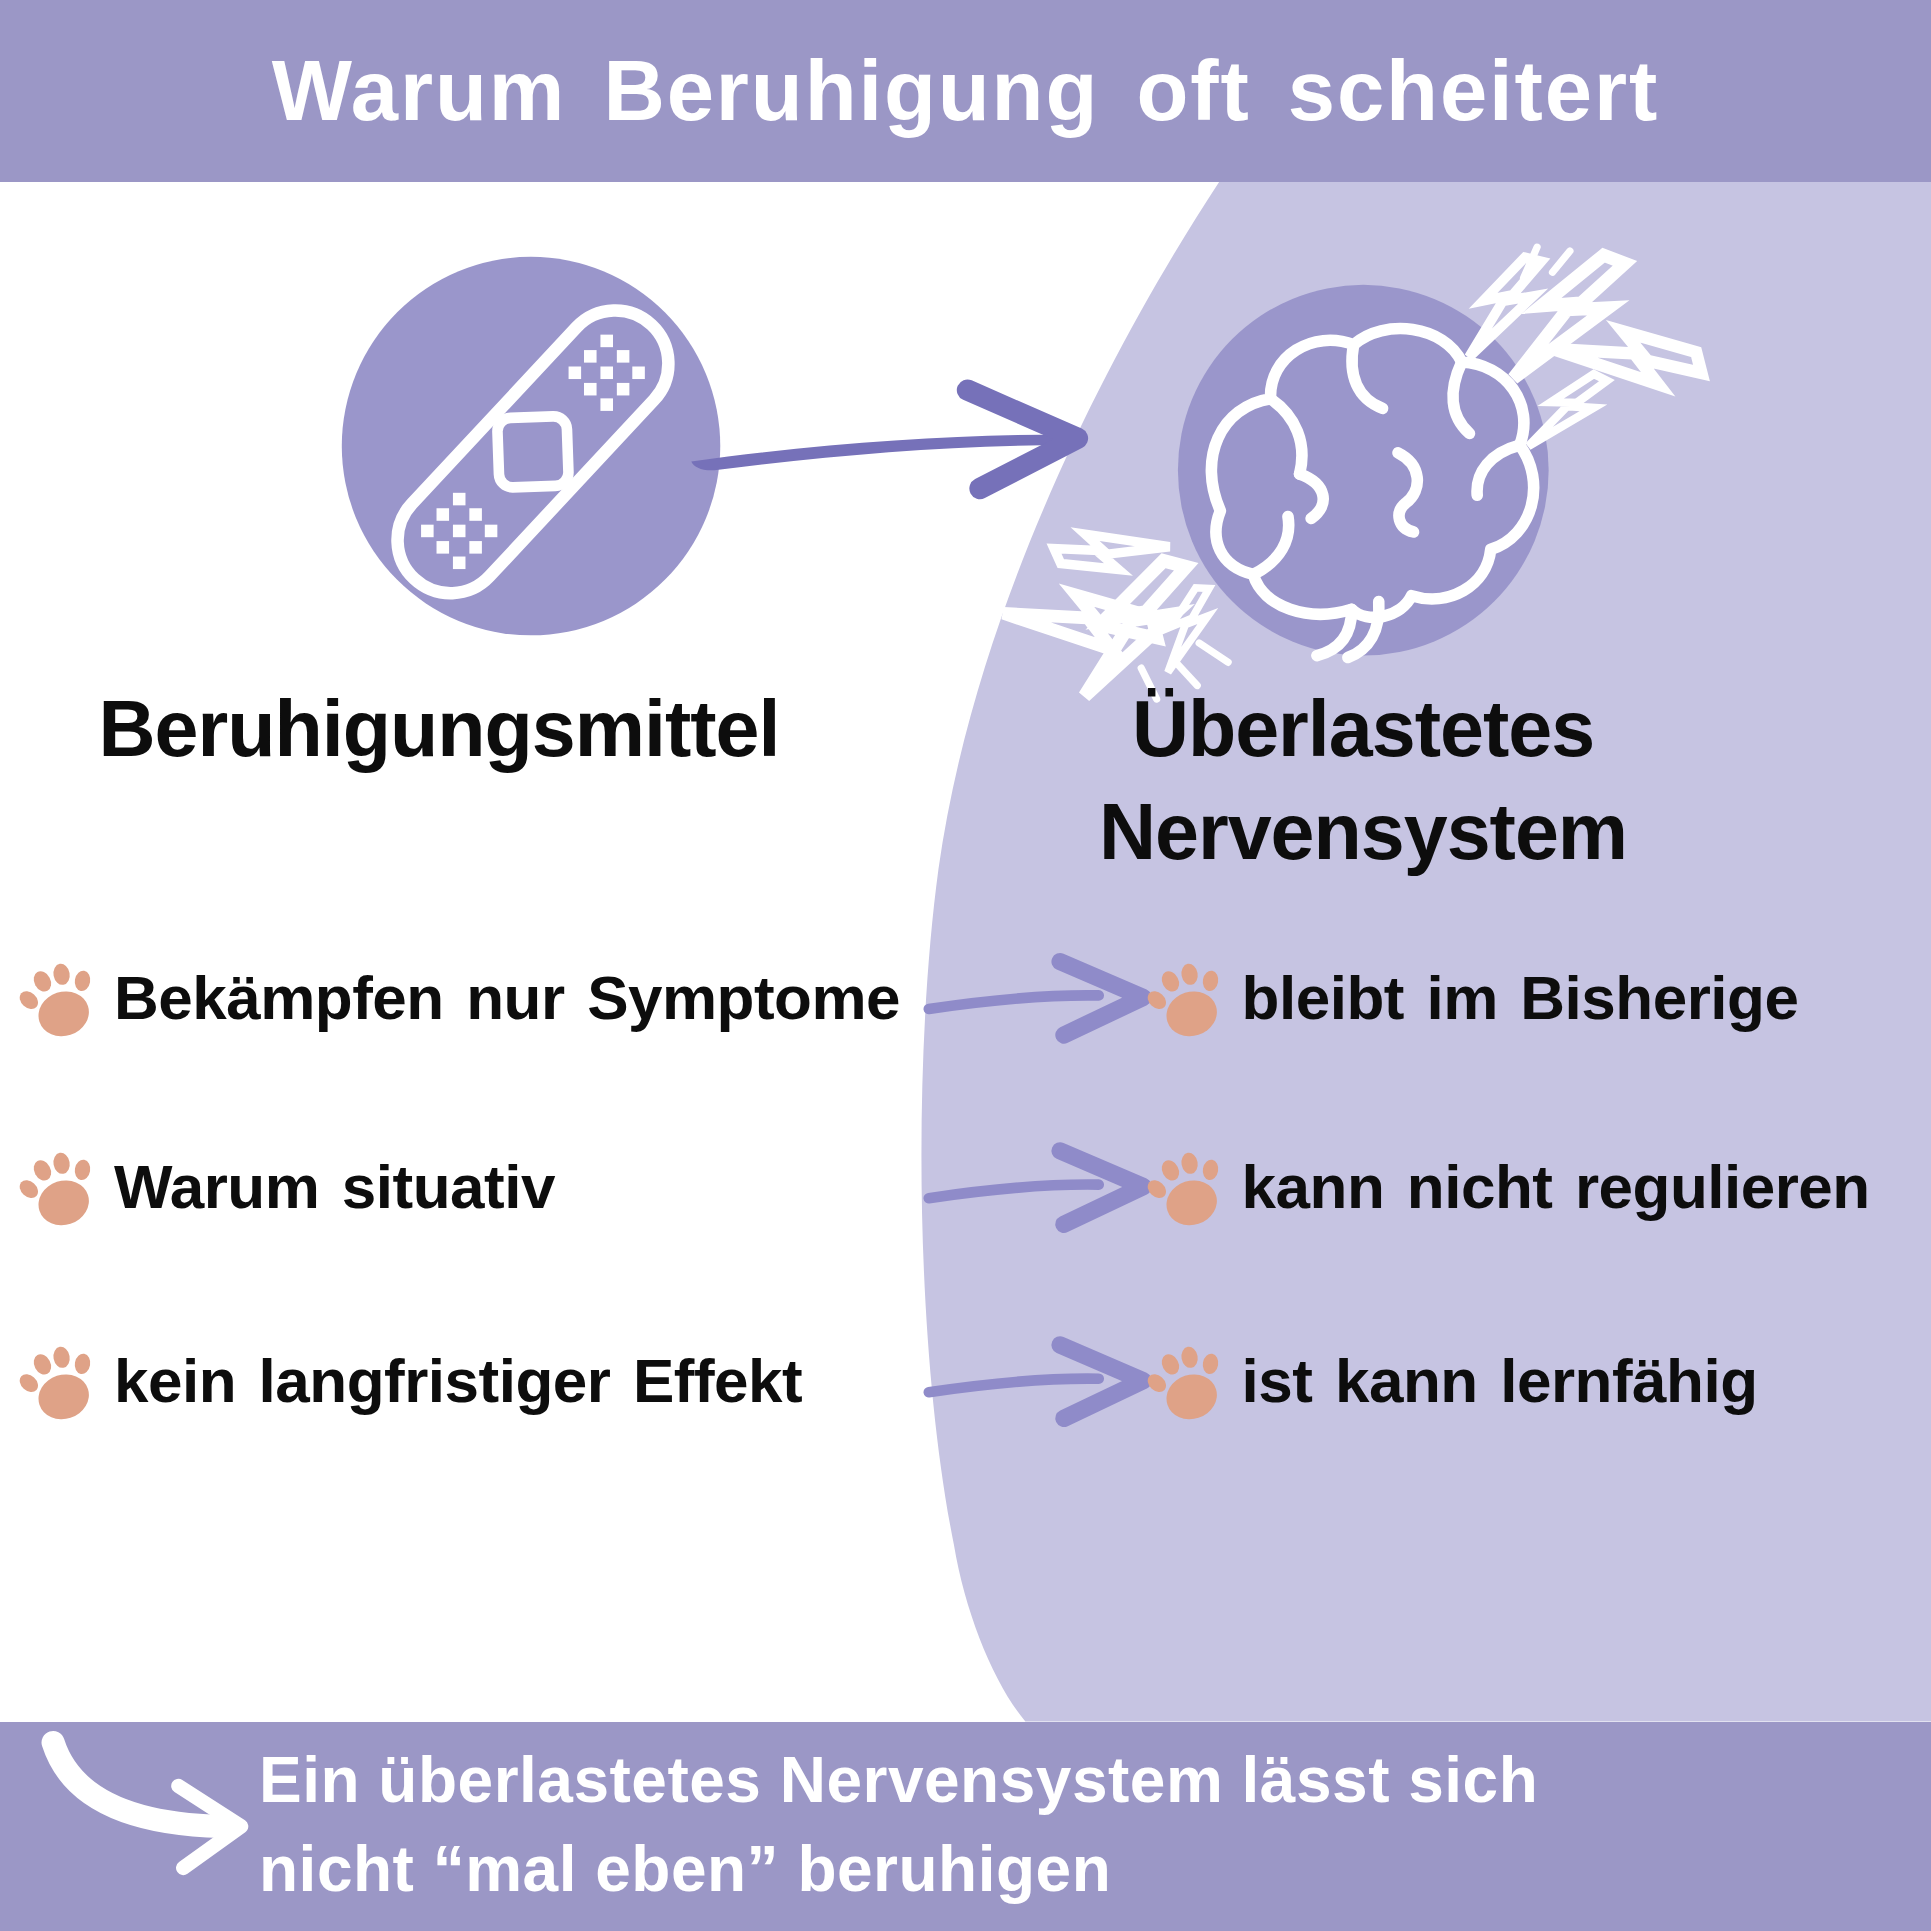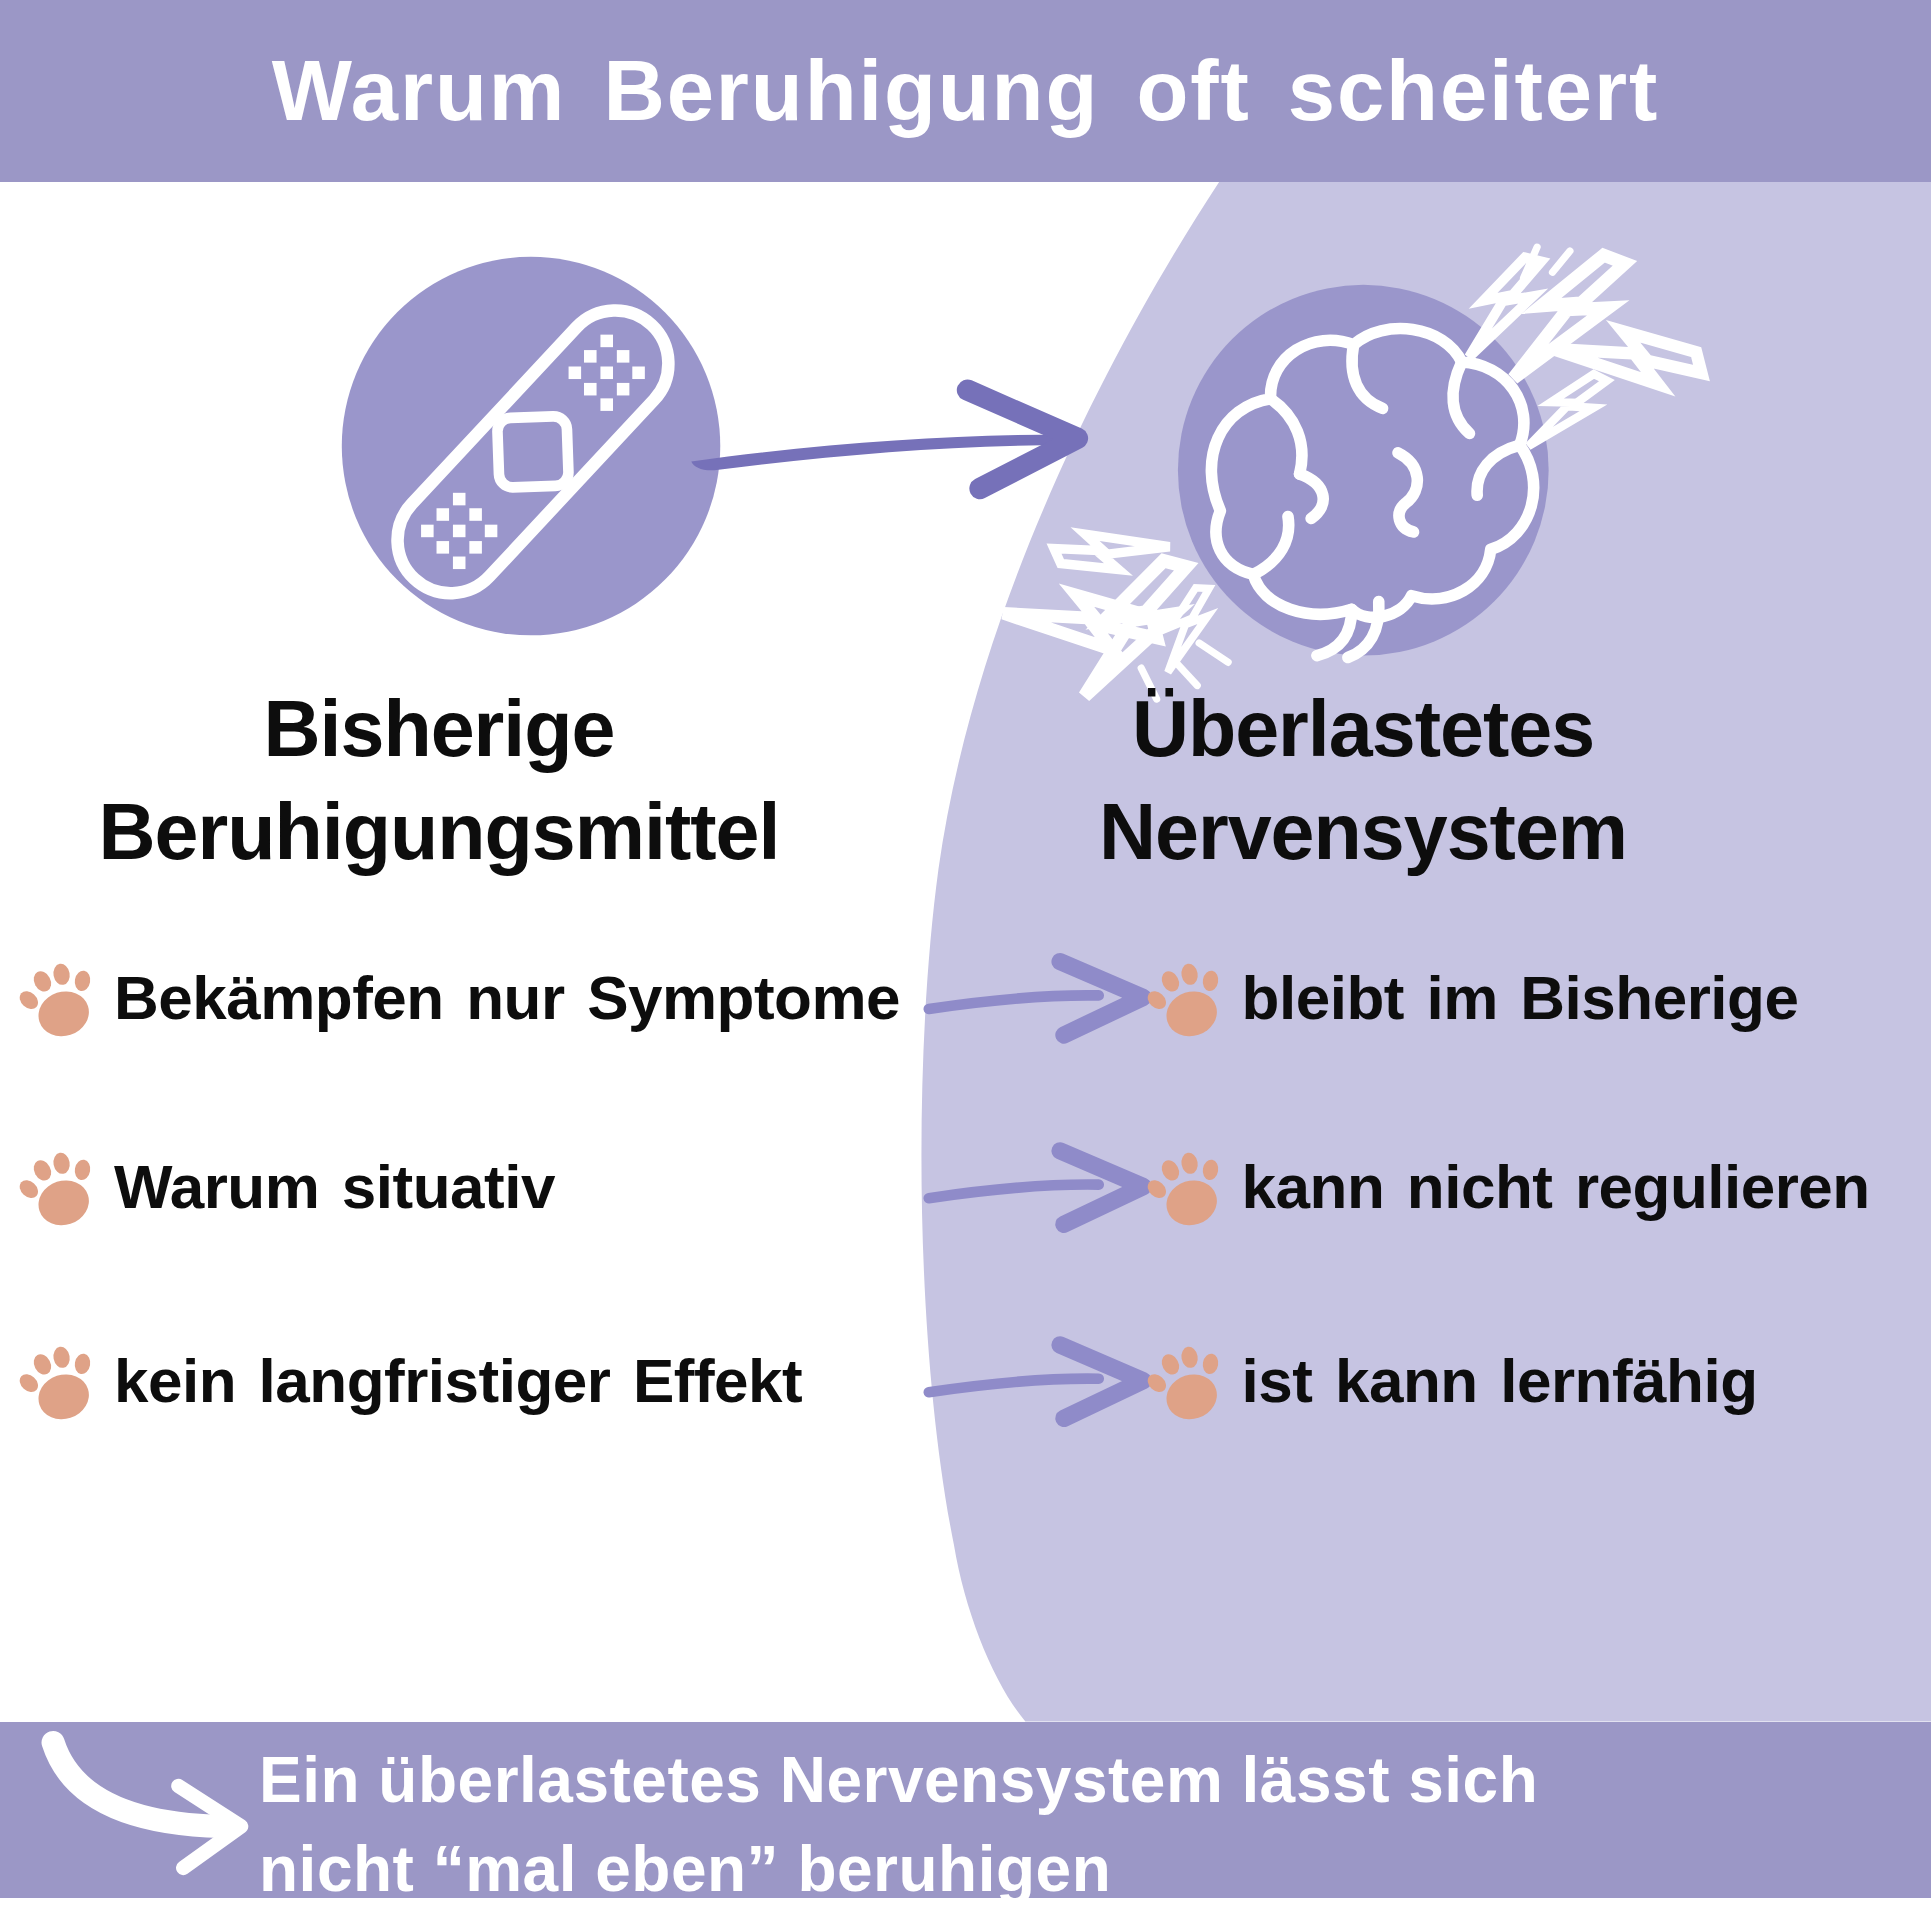--- a/index.html
+++ b/index.html
@@ -4,21 +4,21 @@
 <style>
   html,body{margin:0;padding:0;background:#fff;}
   .canvas{
     position:relative;width:1931px;height:1931px;overflow:hidden;background:#ffffff;
     font-family:"Liberation Sans",sans-serif;
   }
   .art{position:absolute;left:0;top:0;z-index:1;}
   .banner{position:absolute;left:0;width:1931px;background:#9b97c6;z-index:2;}
   .banner.top{top:0;height:182px;display:flex;align-items:center;justify-content:center;}
   .title{color:#ffffff;font-size:85px;font-weight:bold;letter-spacing:1.9px;word-spacing:11.6px;white-space:nowrap;}
-  .banner.bottom{top:1722px;height:176px;}
+  .banner.bottom{top:1722px;height:210px;}
   .footer-arrow{position:absolute;left:29px;top:3.9px;}
   .footer-text{
     position:absolute;left:259px;top:13.5px;color:#ffffff;font-size:64px;font-weight:bold;
     line-height:1.40;letter-spacing:0.5px;white-space:nowrap;
   }
   .heading{
     position:absolute;z-index:2;text-align:center;font-weight:bold;font-size:79px;line-height:1.30;
     color:#0d0d0d;letter-spacing:-1px;white-space:nowrap;
   }
   .heading.left-h{left:72px;top:678px;width:734px;}
@@ -143,21 +143,20 @@
       <path stroke-width="11" d="M 962 1442 C 1030 1432 1085 1427 1138 1428"></path>
       <path stroke-width="18" d="M 1098 1393 L 1184 1430 L 1102 1469"></path>
     </g>
   </svg>
 
   <header class="banner top">
     <h1 class="title">Warum Beruhigung oft scheitert</h1>
   </header>
 
   <div class="heading left-h">
-    <div>Bisherige</div>
     <div>Beruhigungsmittel</div>
   </div>
   <div class="heading right-h">
     <div>Überlastetes</div>
     <div>Nervensystem</div>
   </div>
 
   <div class="row col-left r1">
     <svg class="paw" viewBox="0 0 100 100" fill="#dfa287">
         <use href="#pawShape"></use>

